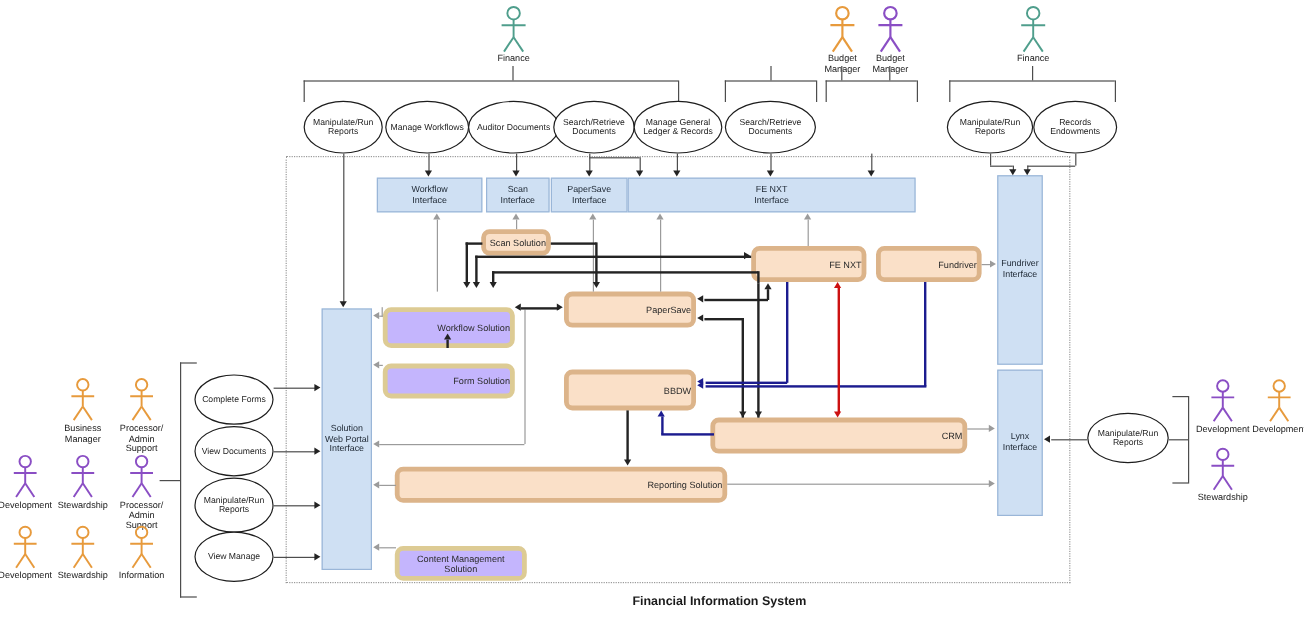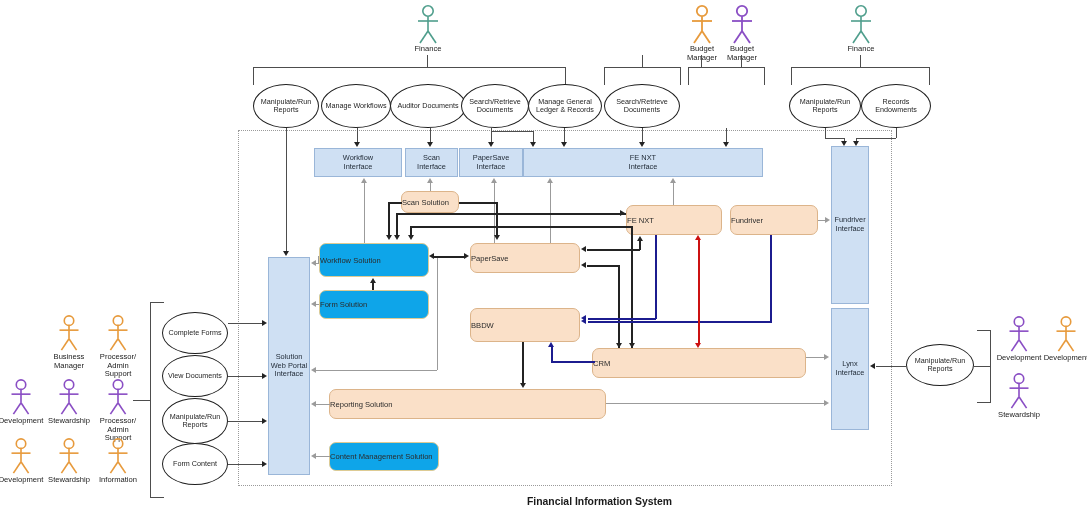--- a/index.html
+++ b/index.html
@@ -13,25 +13,25 @@
 
   
   .uc{position:absolute;border:1.6px solid #1d1d1d;border-radius:50%;background:#fff;
       display:flex;align-items:center;justify-content:center;text-align:center;
       font-size:7.2px;line-height:8.4px;color:#1d1d1d;white-space:pre-line;box-sizing:border-box;}
 
   
   .ifbox{position:absolute;background:#cfe0f3;border:1px solid #9ab6d8;
      display:flex;align-items:center;justify-content:center;text-align:center;
      font-size:7.4px;line-height:8.6px;color:#1d2733;white-space:pre-line;box-sizing:border-box;}
-  .sol{position:absolute;border-radius:7px;border:1px solid #4d7c0f;
-     display:flex;align-items:center;justify-content:flex-start;text-align:center;
+  .sol{position:absolute;border-radius:7px;border:4px solid #4d7c0f;
+     display:flex;align-items:center;justify-content:flex-end;text-align:center;
      font-size:7.6px;line-height:9px;color:#2b2b2b;box-sizing:border-box;}
   .sol.peach{background:#fae0c8;border-color:#dcb48a;}
-  .sol.cream{background:#0ea5e9;border-color:#ddcb94;}
+  .sol.cream{background:#c4b5fd;border-color:#ddcb94;margin-top:13px;}
 
   
   .boundary{position:absolute;border:1.5px dotted #9a9a9a;box-sizing:border-box;background:transparent;}
   .sys-title{position:absolute;font-size:10.4px;font-weight:bold;color:#1a1a1a;}
 
   
   .ln{position:absolute;background:#4d4d4d;}
   .ln.h{height:1px;}
   .ln.v{width:1px;}
   .ln.dk{background:#232323;}
@@ -444,21 +444,21 @@
 
   <div class="ln h" style="left:133px;top:400px;width:17px;"></div>
   <div class="ln v" style="left:150px;top:302px;height:196px;"></div>
   <div class="ln h" style="left:150px;top:302px;width:14px;"></div>
   <div class="ln h" style="left:150px;top:497px;width:14px;"></div>
 
   <div class="uc" style="left:162px;top:312px;width:66px;height:42px;"><span>Complete Forms</span></div>
   <div class="uc" style="left:162px;top:355px;width:66px;height:42px;"><span>View Documents</span></div>
   <div class="uc" style="left:162px;top:398px;width:66px;height:46px;"><span>Manipulate/Run
 Reports</span></div>
-  <div class="uc" style="left:162px;top:443px;width:66px;height:42px;"><span>Form Content</span></div>
+  <div class="uc" style="left:162px;top:443px;width:66px;height:42px;"><span>View Manage</span></div>
 
   <div class="ln h" style="left:228px;top:323px;width:35px;"></div>
   <div class="ah rt" style="left:262px;top:320px;"></div>
   <div class="ln h" style="left:228px;top:376px;width:35px;"></div>
   <div class="ah rt" style="left:262px;top:373px;"></div>
   <div class="ln h" style="left:228px;top:421px;width:35px;"></div>
   <div class="ah rt" style="left:262px;top:418px;"></div>
   <div class="ln h" style="left:228px;top:464px;width:35px;"></div>
   <div class="ah rt" style="left:262px;top:461px;"></div>
 

